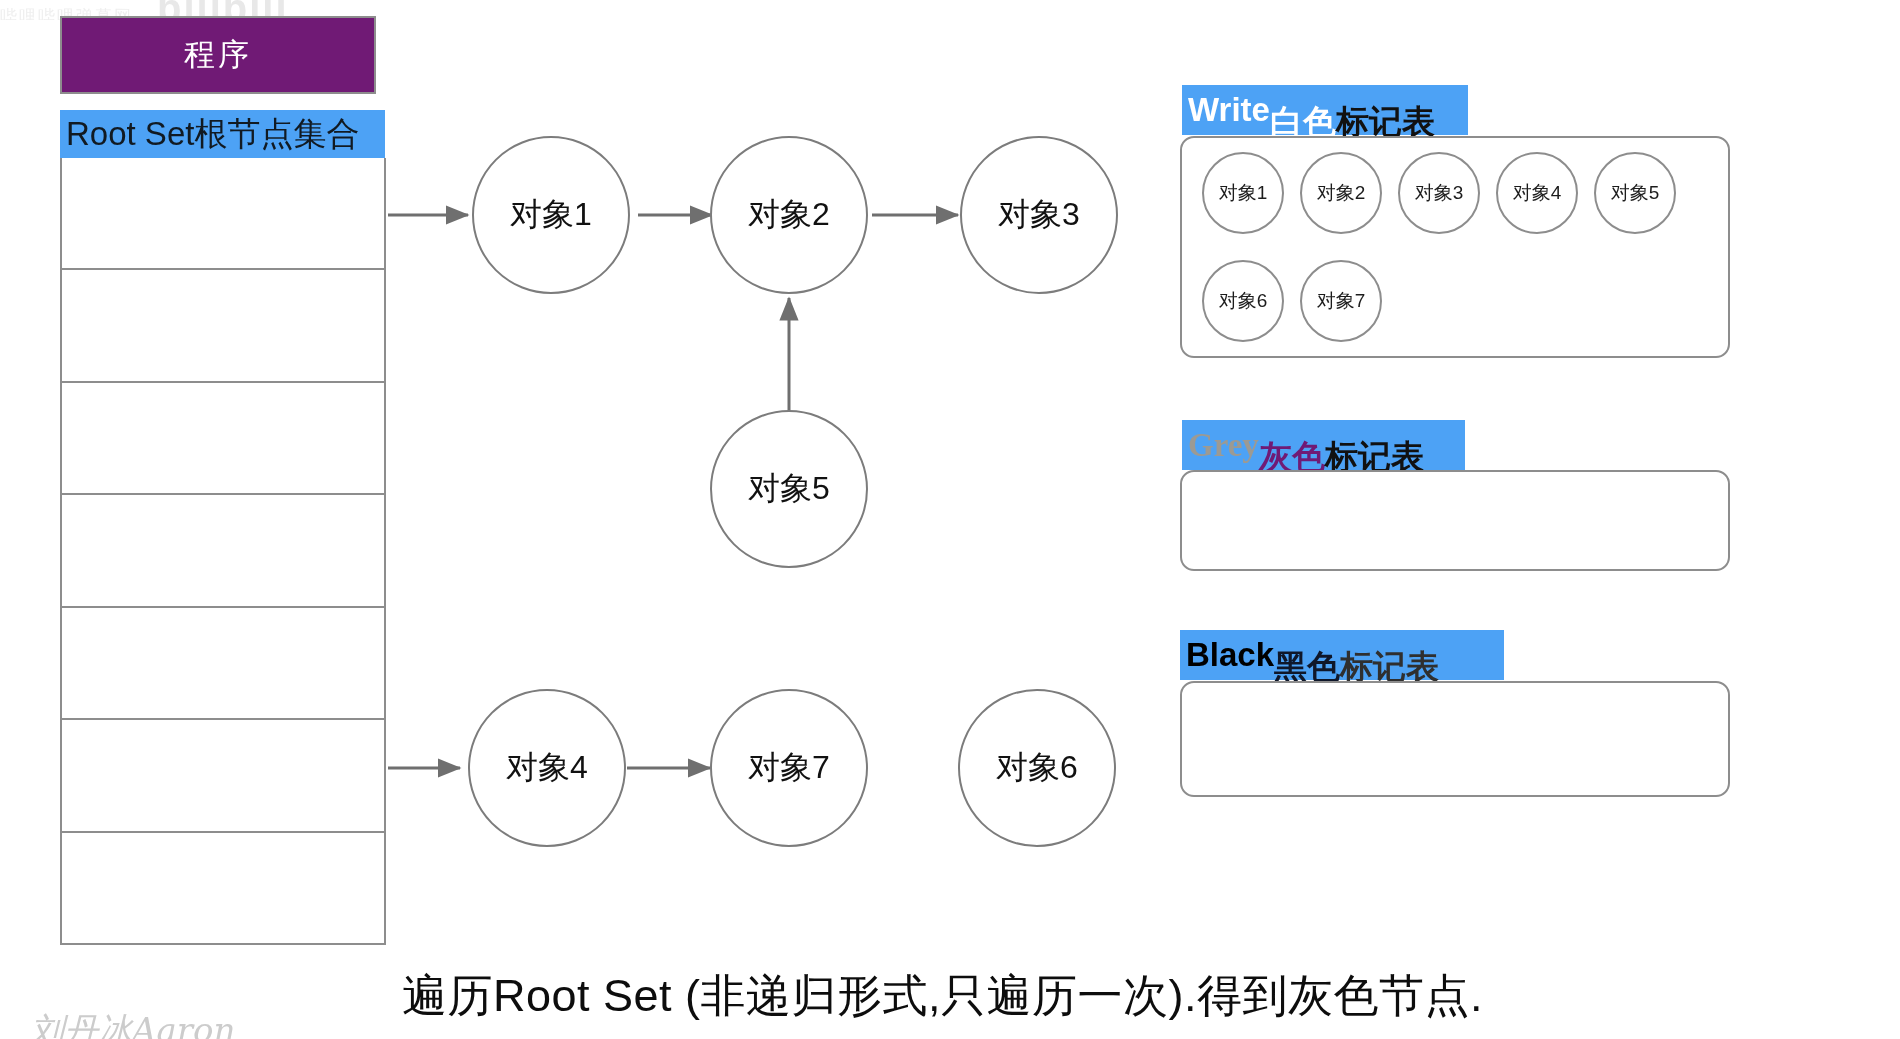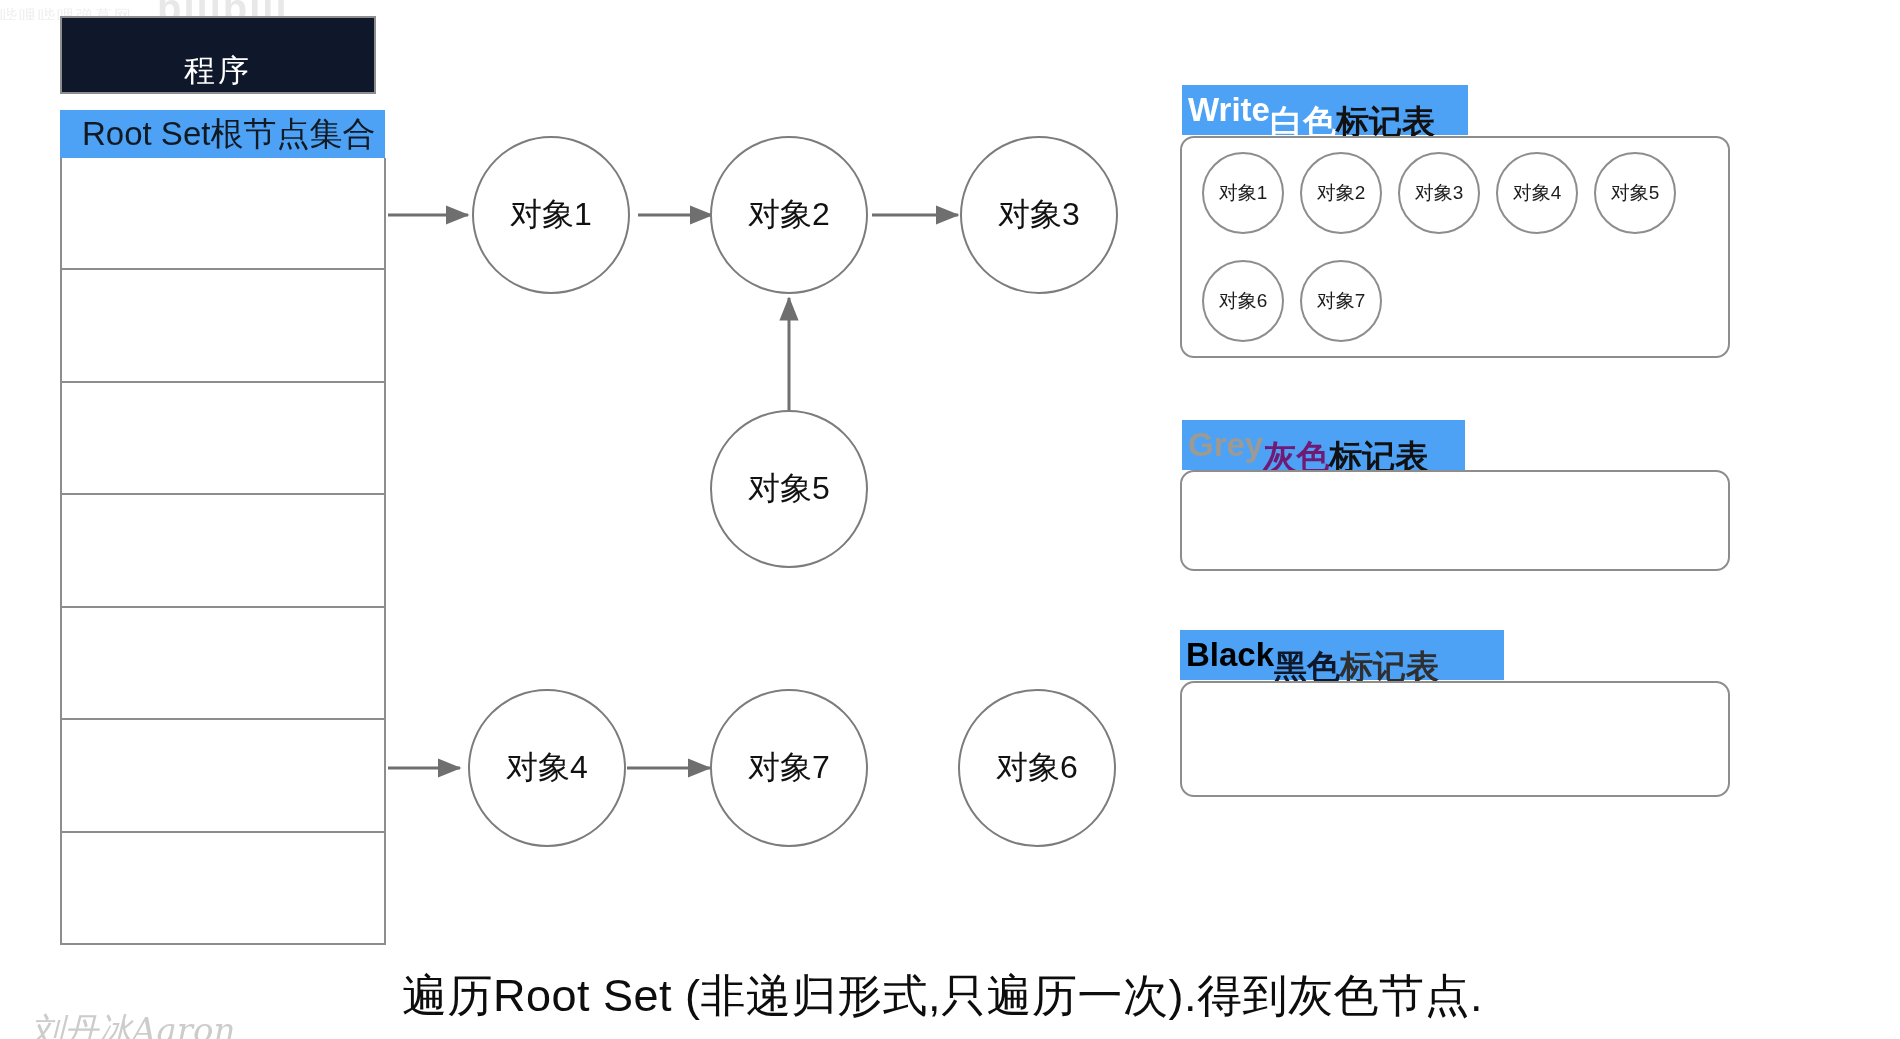--- a/index.html
+++ b/index.html
@@ -49,40 +49,40 @@
     font-style: italic;
   }
 
   
   #program-box {
     position: absolute;
     left: 60px;
     top: 16px;
     width: 316px;
     height: 78px;
-    background: #0f172a;
-    border: 2px solid #8d8d8d;
-    box-sizing: border-box;
-    display: flex;
-    align-items: flex-end;
+    background: #701a75;
+    border: 2px solid #8d8d8d;
+    box-sizing: border-box;
+    display: flex;
+    align-items: center;
     justify-content: center;
     color: #ffffff;
     font-size: 31px;
     letter-spacing: 3px;
   }
   #rootset-header {
     position: absolute;
     left: 60px;
     top: 110px;
     width: 325px;
     height: 48px;
     background: #4da2f5;
     display: flex;
     align-items: center;
-    padding-left: 22px;
+    padding-left: 6px;
     box-sizing: border-box;
     font-size: 33px;
     color: #111a22;
     letter-spacing: 0px;
     white-space: nowrap;
   }
   #rootset-table {
     position: absolute;
     left: 60px;
     top: 158px;
@@ -256,21 +256,21 @@
     <div class="chip">对象2</div>
     <div class="chip">对象3</div>
     <div class="chip">对象4</div>
     <div class="chip">对象5</div>
   </div>
 <div class="chip-row" id="white-row2" style="left:1202px; top:260px;">
     <div class="chip">对象6</div>
     <div class="chip">对象7</div>
   </div>
 
-<div class="mark-title" style="left:1182px; top:420px; width:283px;">
+<div class="mark-title" style="left:1182px; top:420px; width:283px;font-family:Liberation Serif, serif;">
   <span style="color:#9c9a93">Grey </span>
     <span class="cn" style="color:#701a75">灰色</span>
     <span class="cn" style="color:#111111">标记表</span>
 </div>
 <div class="mark-box" style="left:1180px; top:470px; width:550px; height:101px;"></div>
 
 <div class="mark-title" style="left:1180px; top:630px; width:324px;">
   <span style="color:#000000">Black </span>
     <span class="cn" style="color:#0f172a">黑色</span>
     <span class="cn" style="color:#2f2f2f">标记表</span>

